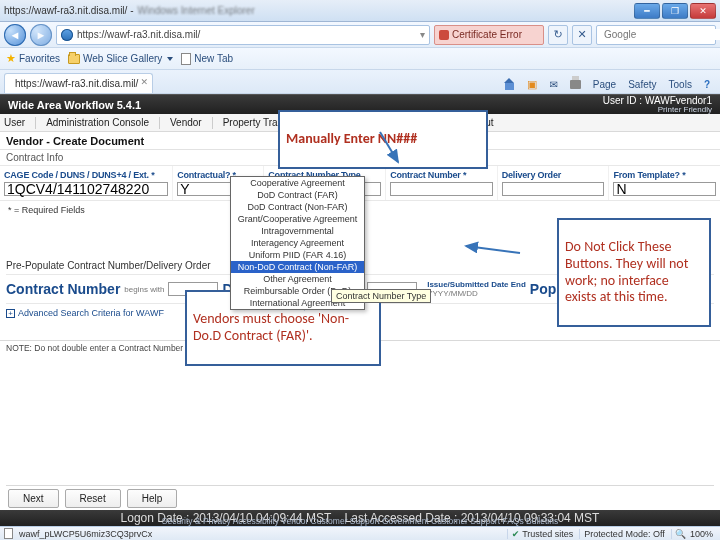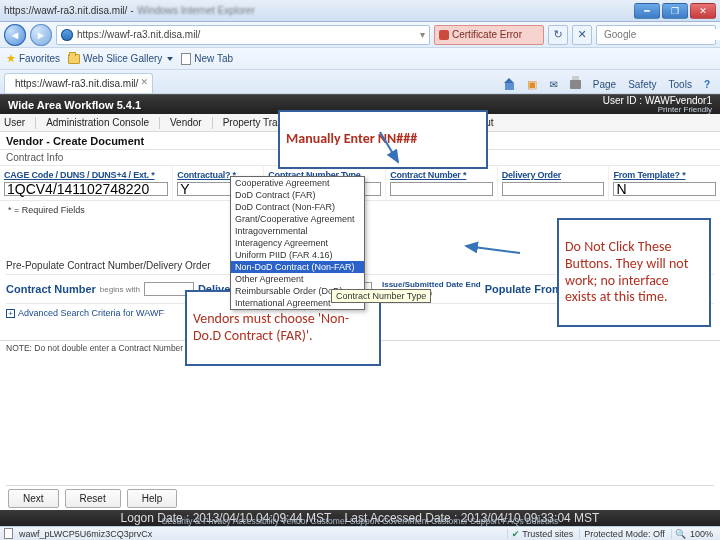--- a/index.html
+++ b/index.html
@@ -59,36 +59,36 @@
   
   .doc-header{height:18px;background:#fff;border-bottom:1px solid #e2e2e2;display:flex;align-items:center;padding:0 6px;font-size:11px;color:#111;font-weight:bold;}
 
   
   .section{padding:2px 6px;font-size:10px;color:#333;}
 
   
   .form-row{display:flex;height:36px;background:#fff;border-top:1px solid #e8e8e8;border-bottom:1px solid #e8e8e8;}
   .form-cell{flex:1;display:flex;flex-direction:column;justify-content:center;padding:0 4px;gap:2px;border-right:1px solid #f0f0f0;}
   .form-cell:last-child{border-right:none;}
-  .form-cell .lbl{font-size:9px;color:#1a4b8c;font-weight:bold;letter-spacing:-.2px;white-space:nowrap;overflow:hidden;text-decoration:underline;}
+  .form-cell .lbl{font-size:9px;color:#1a4b8c;font-weight:bold;letter-spacing:-.2px;white-space:nowrap;overflow:hidden;}
   .sel{border:1px solid #999;height:14px;font-size:14px;display:flex;align-items:center;padding:0 2px;background:#fff;position:relative;}
   .sel .dd{position:absolute;right:2px;top:4px;}
   .inp{border:1px solid #999;height:14px;font-size:9px;padding:0 2px;background:#fff;}
 
   
   .dropdown{position:absolute;left:230px;top:176px;width:135px;background:#fff;border:1px solid #666;font-size:9px;color:#333;z-index:5;box-shadow:2px 2px 4px rgba(0,0,0,.25);}
-  .dropdown .opt{padding:1px 4px;white-space:nowrap;overflow:hidden;}
+  .dropdown .opt{padding:1px 4px;white-space:nowrap;overflow:hidden;text-align:center;}
   .dropdown .opt.hl{background:#2a62c9;color:#fff;}
   .dropdown .tooltip{position:absolute;left:100px;top:112px;background:#ffffe1;border:1px solid #666;padding:1px 4px;font-size:9px;color:#333;white-space:nowrap;}
 
   
   .prepop{margin-top:38px;padding:0 6px;}
   .prepop-hdr{font-size:10px;color:#333;padding:3px 0;}
   .prepop-row{display:flex;height:30px;align-items:center;gap:4px;border-top:1px solid #e8e8e8;border-bottom:1px solid #e8e8e8;}
-  .pp-lbl{font-size:11px;color:#1a4b8c;font-weight:bold;}
+  .pp-lbl{font-size:14px;color:#1a4b8c;font-weight:bold;}
   .pp-links{font-size:10px;}
   .pp-links a{margin:0 3px;text-decoration:none;}
   .lnk-eda{color:#267f2e;font-weight:bold;}
   .lnk-wawf{color:#1a4b8c;font-weight:bold;}
   .date-col{display:flex;flex-direction:column;font-size:8px;color:#1a4b8c;font-weight:bold;align-items:flex-start;}
   .date-col .mini{color:#777;font-weight:normal;font-size:8px;}
 
   .adv{padding:4px 6px;font-size:9px;color:#1a4b8c;}
   .adv .plus{display:inline-block;width:9px;height:9px;border:1px solid #1a4b8c;text-align:center;line-height:8px;margin-right:3px;font-size:8px;}
 

